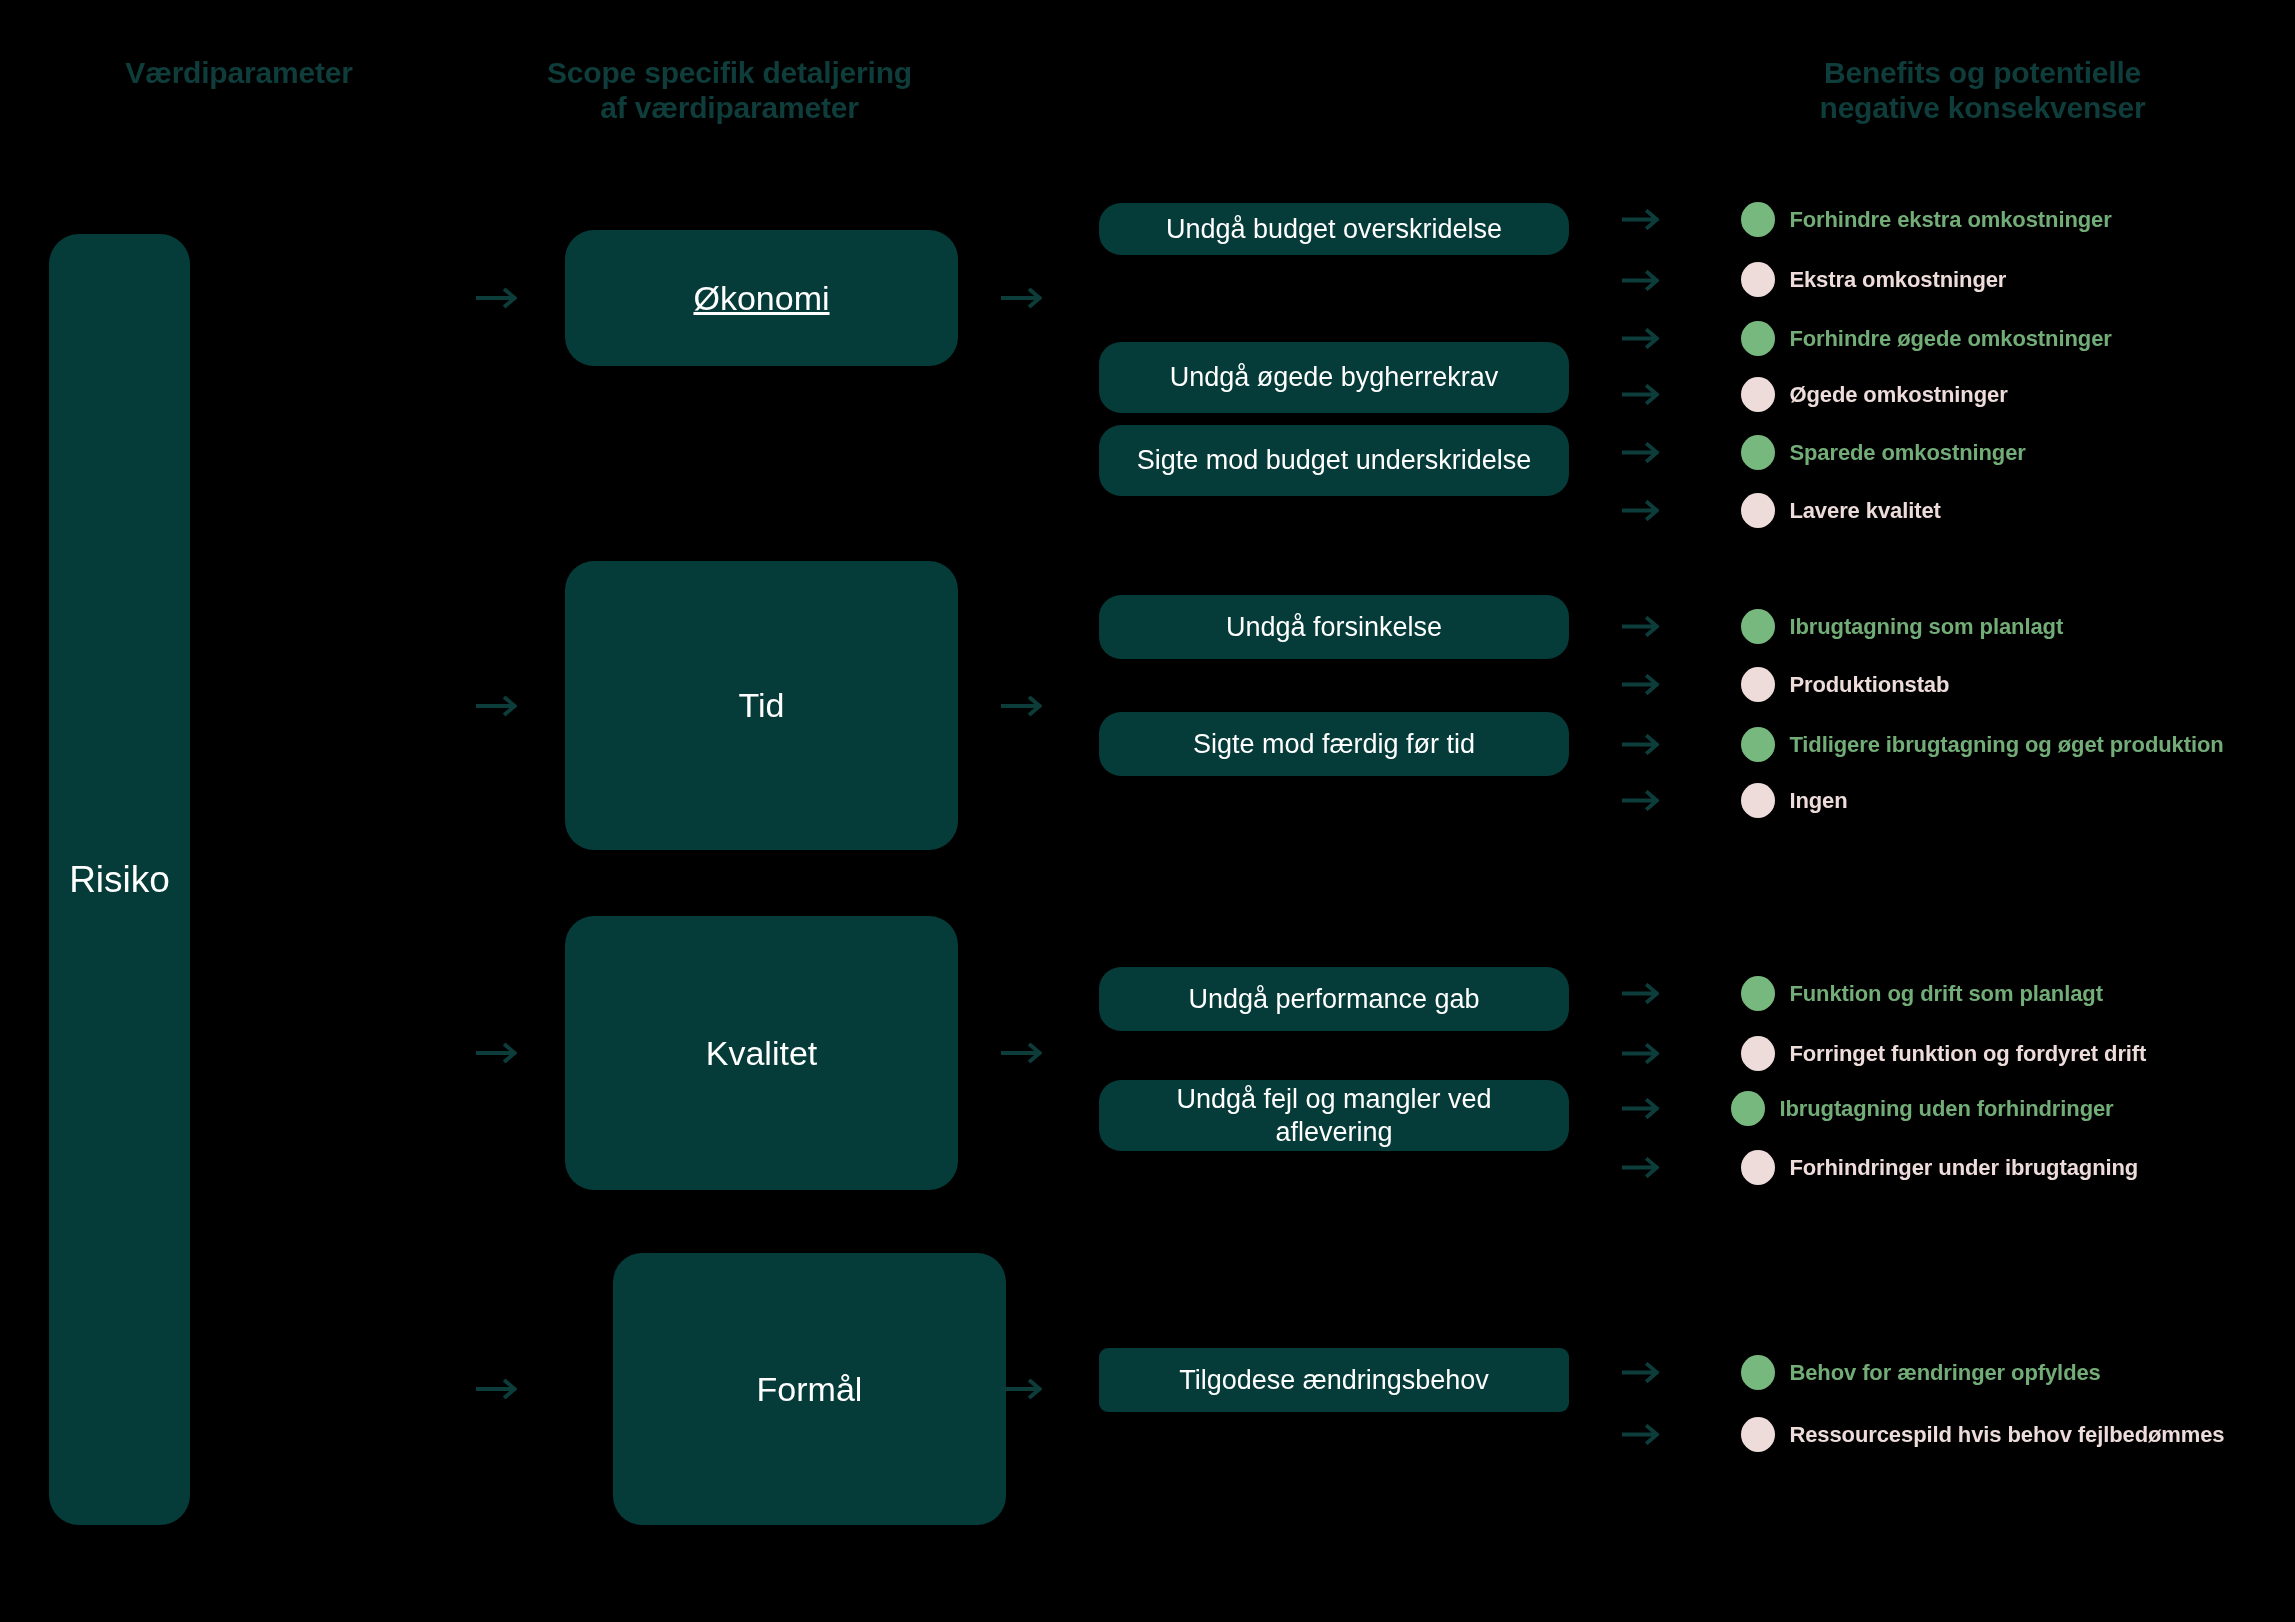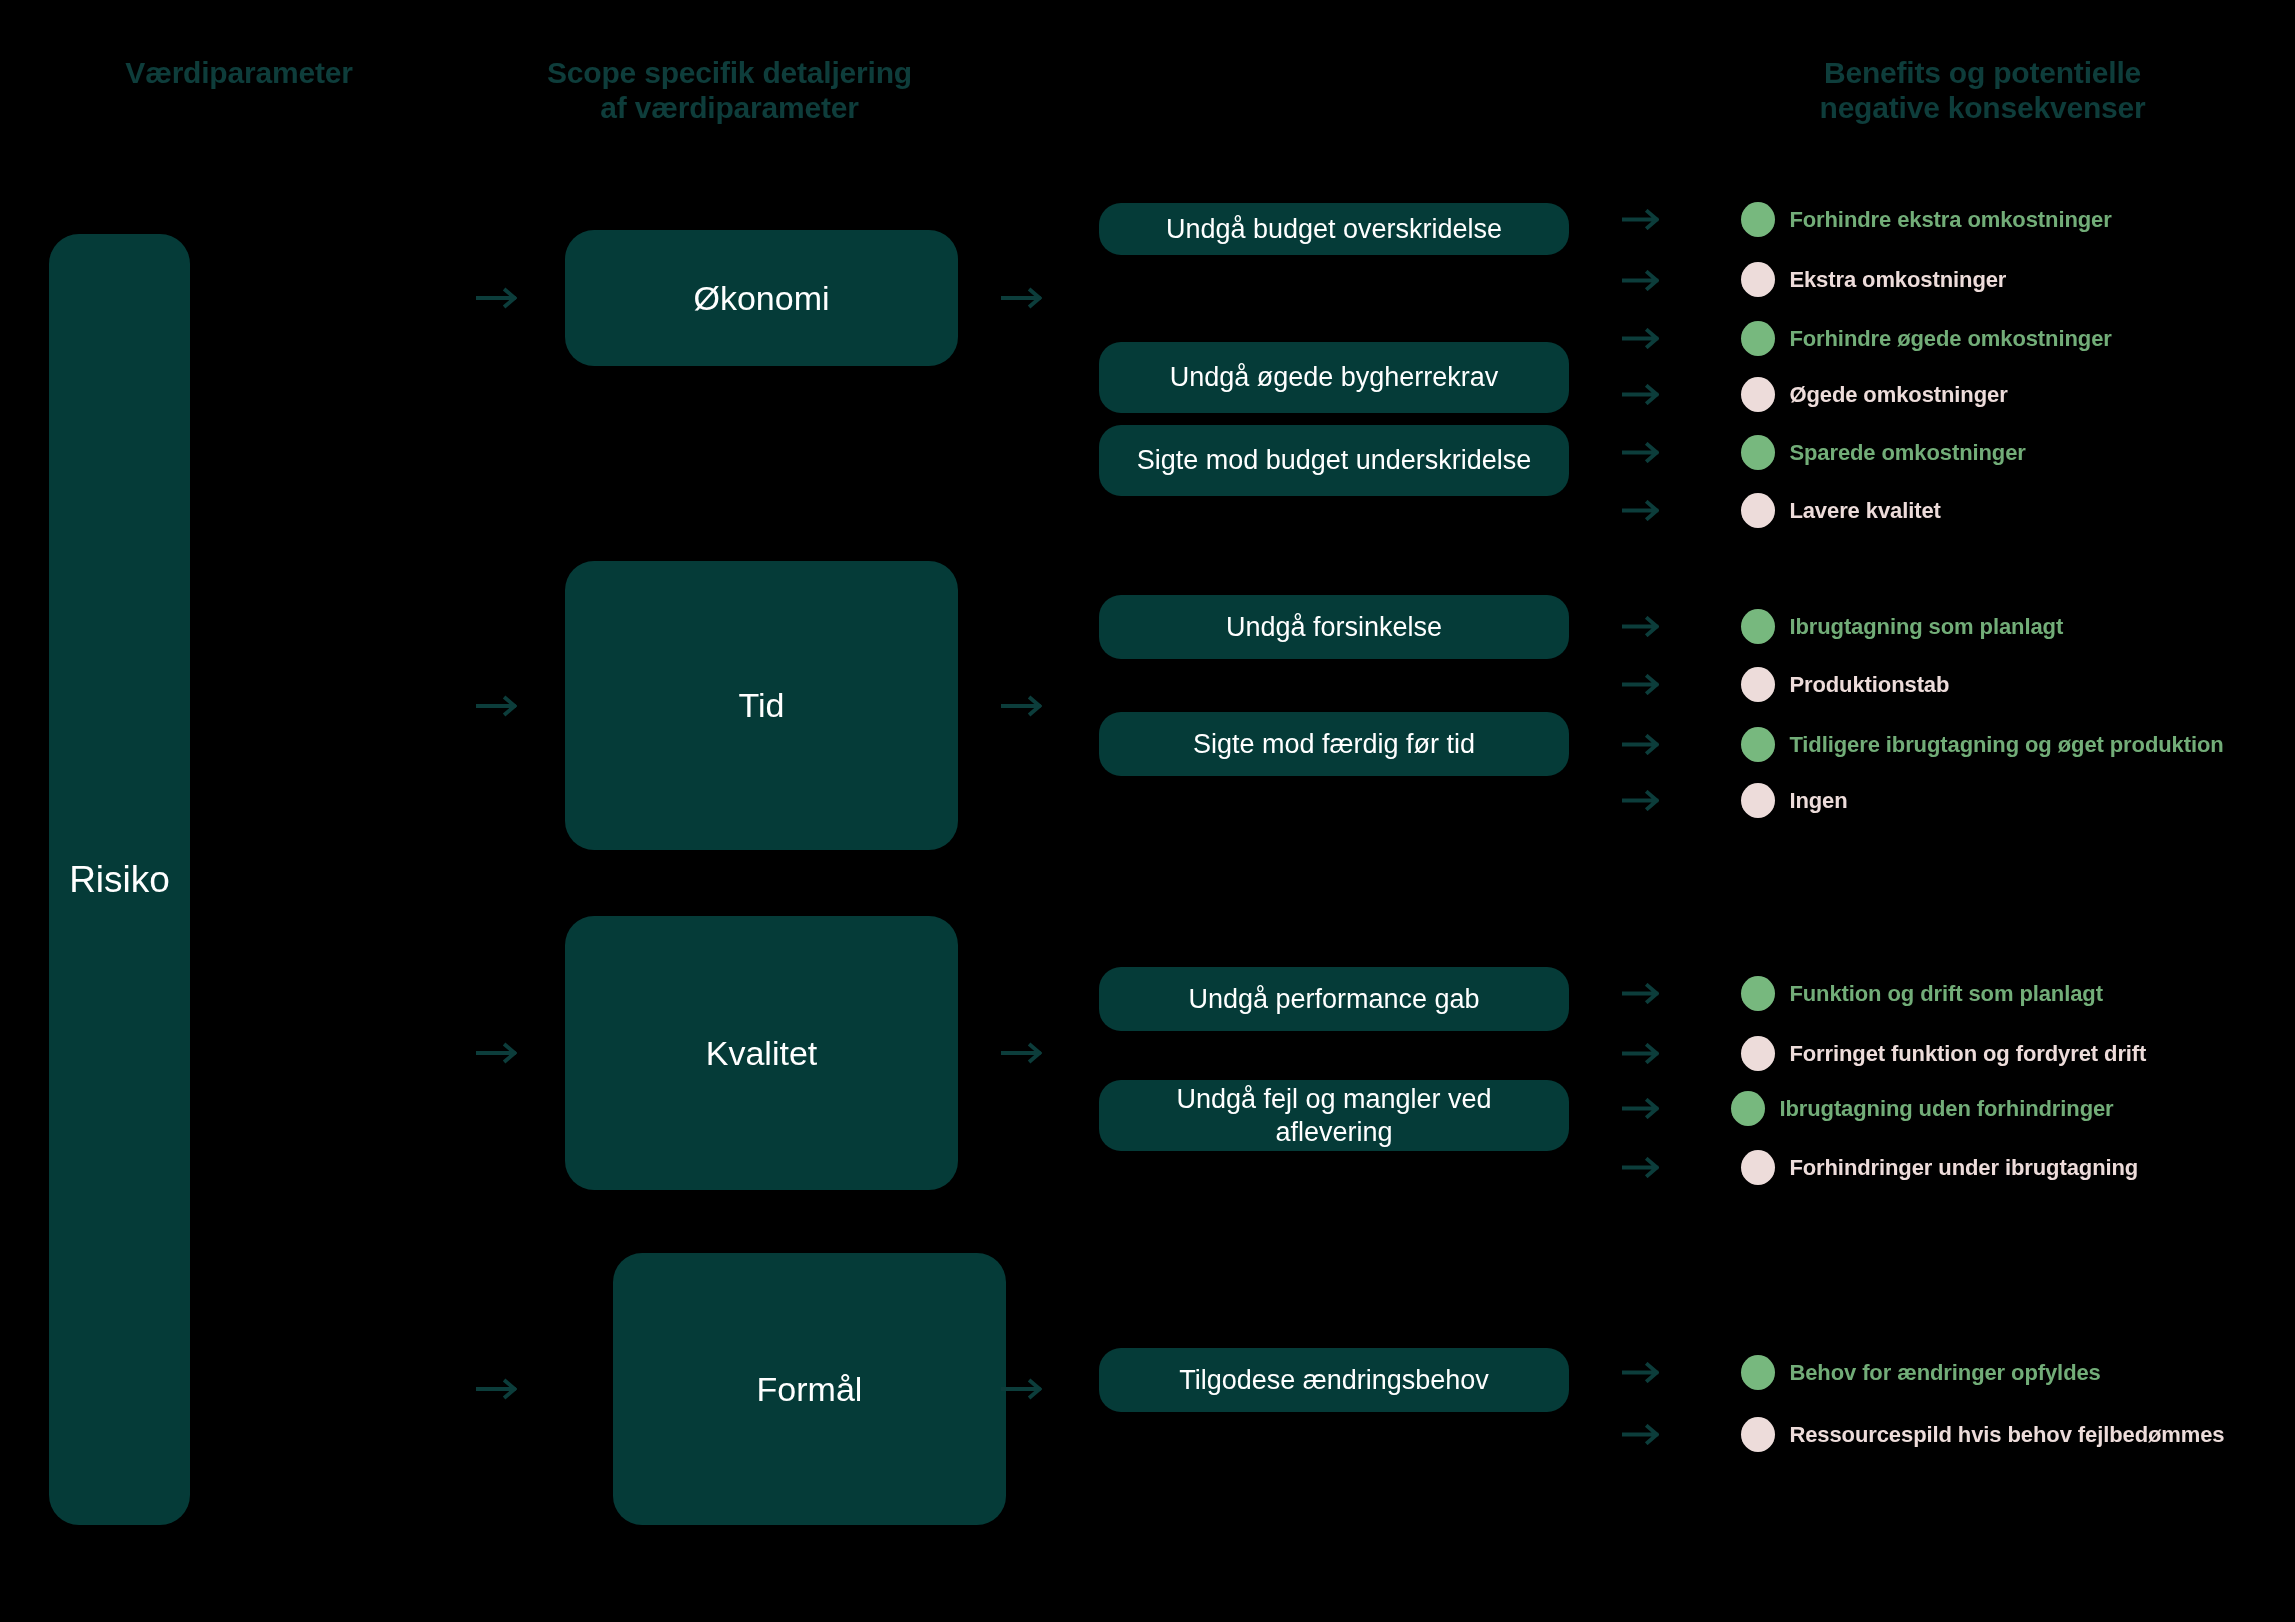--- a/index.html
+++ b/index.html
@@ -45,21 +45,21 @@
     border-radius:30px;
     font-size:37px;
   }
 
   
   .scope{
     left:565px; width:393px;
     font-size:34px;
     border-radius:29px;
   }
-  #scope-0{top:230px;  height:136px;}
+  #scope-0{top:230px;  height:136px;text-decoration:underline;}
   #scope-1{top:561px;  height:289px;}
   #scope-2{top:916px; height:274px;}
   #scope-3{top:1253px; height:272px;margin-left:48px;}
 
   
   .lever{
     width:470px;
     font-size:27px;
     border-radius:22px;
     padding:0 22px;
@@ -173,21 +173,21 @@
       </div>
       <div class="tealbox lever" style="left: 1099px; top: 712px; height: 64px;">
         <span>Sigte mod færdig før tid</span>
       </div>
       <div class="tealbox lever" style="left: 1099px; top: 967px; height: 64px;">
         <span>Undgå performance gab</span>
       </div>
       <div class="tealbox lever" style="left: 1099px; top: 1080px; height: 71px;">
         <span>Undgå fejl og mangler ved aflevering</span>
       </div>
-      <div class="tealbox lever" style="left: 1099px; top: 1348px; height: 64px;">
+      <div class="tealbox lever" style="left: 1099px; top: 1348px; height: 64px; border-radius: 9px;">
         <span>Tilgodese ændringsbehov</span>
       </div>
       <div class="arrow-sm" style="left: 1622px; top: 209px;">
         <svg viewBox="0 0 56 32" xmlns="http://www.w3.org/2000/svg">
           <path d="M2 16 H52 M39 4 L53 16 L39 28" fill="none" stroke="#0c3d3b" stroke-width="6" stroke-linecap="square" stroke-linejoin="miter"></path>
         </svg>
       </div>
       <div class="benefit-row" style="left: 1741px; top: 202px;">
         <span class="dot pos"></span>
         <span class="benefit-label pos">Forhindre ekstra omkostninger</span>

